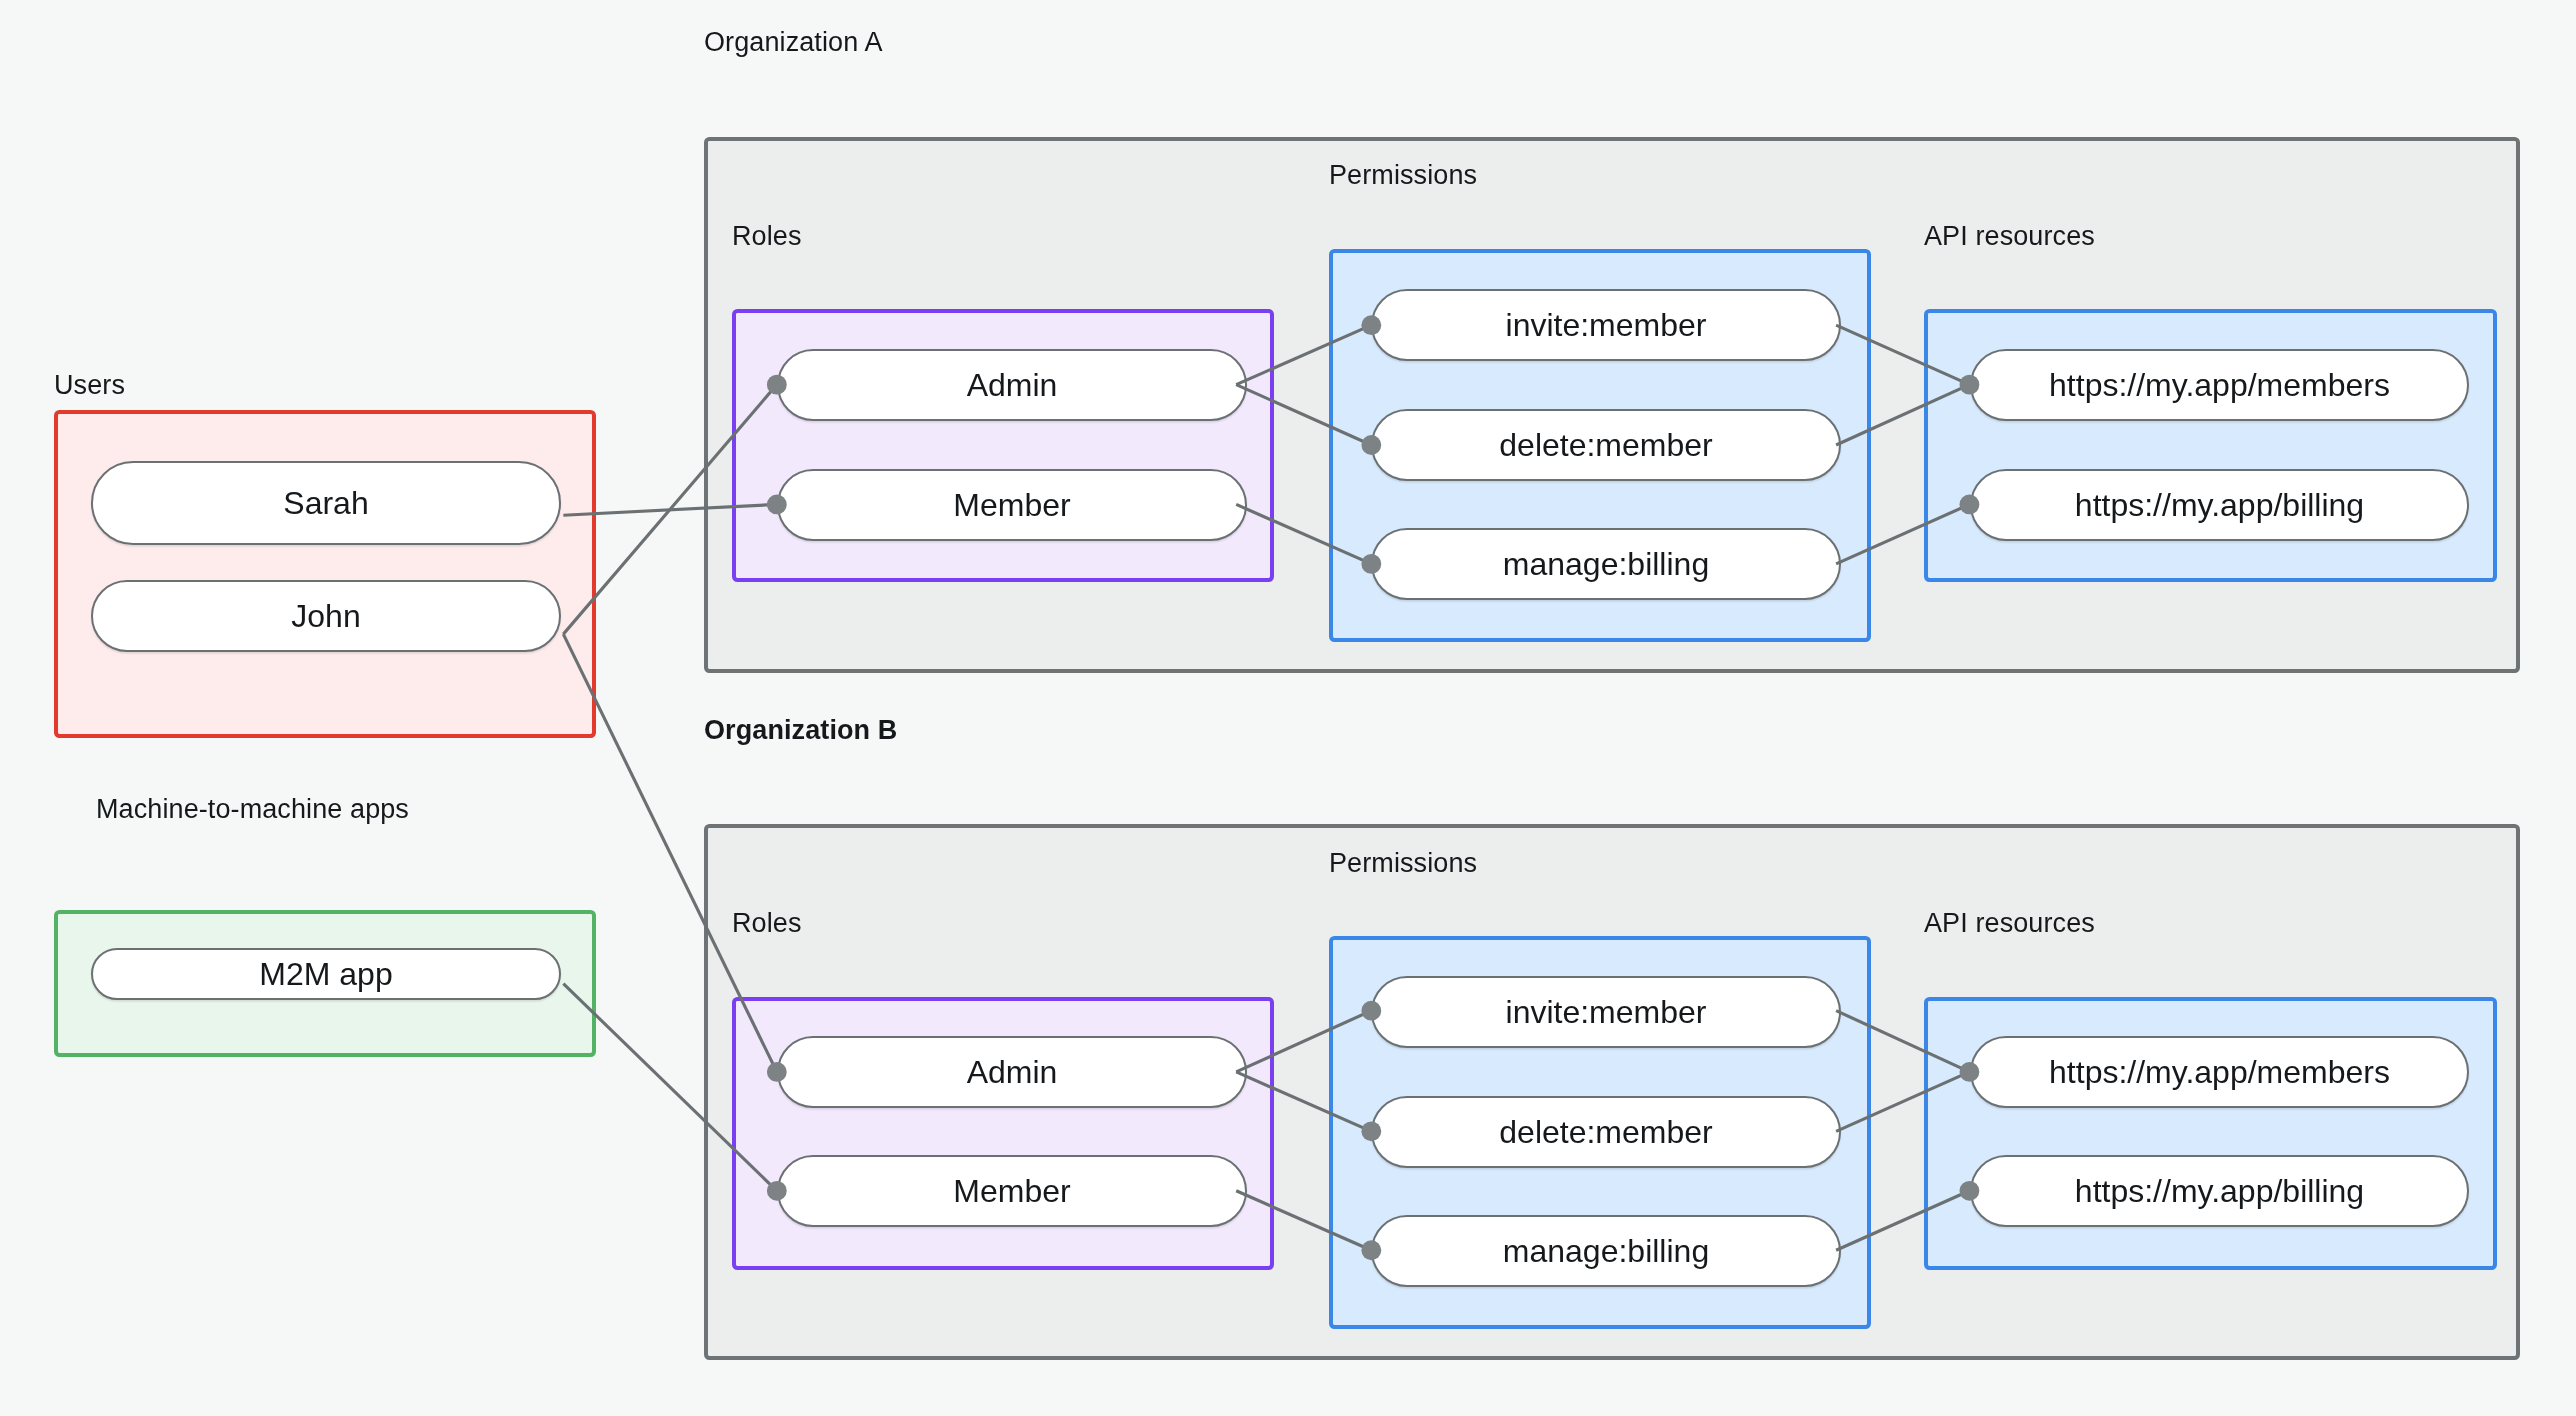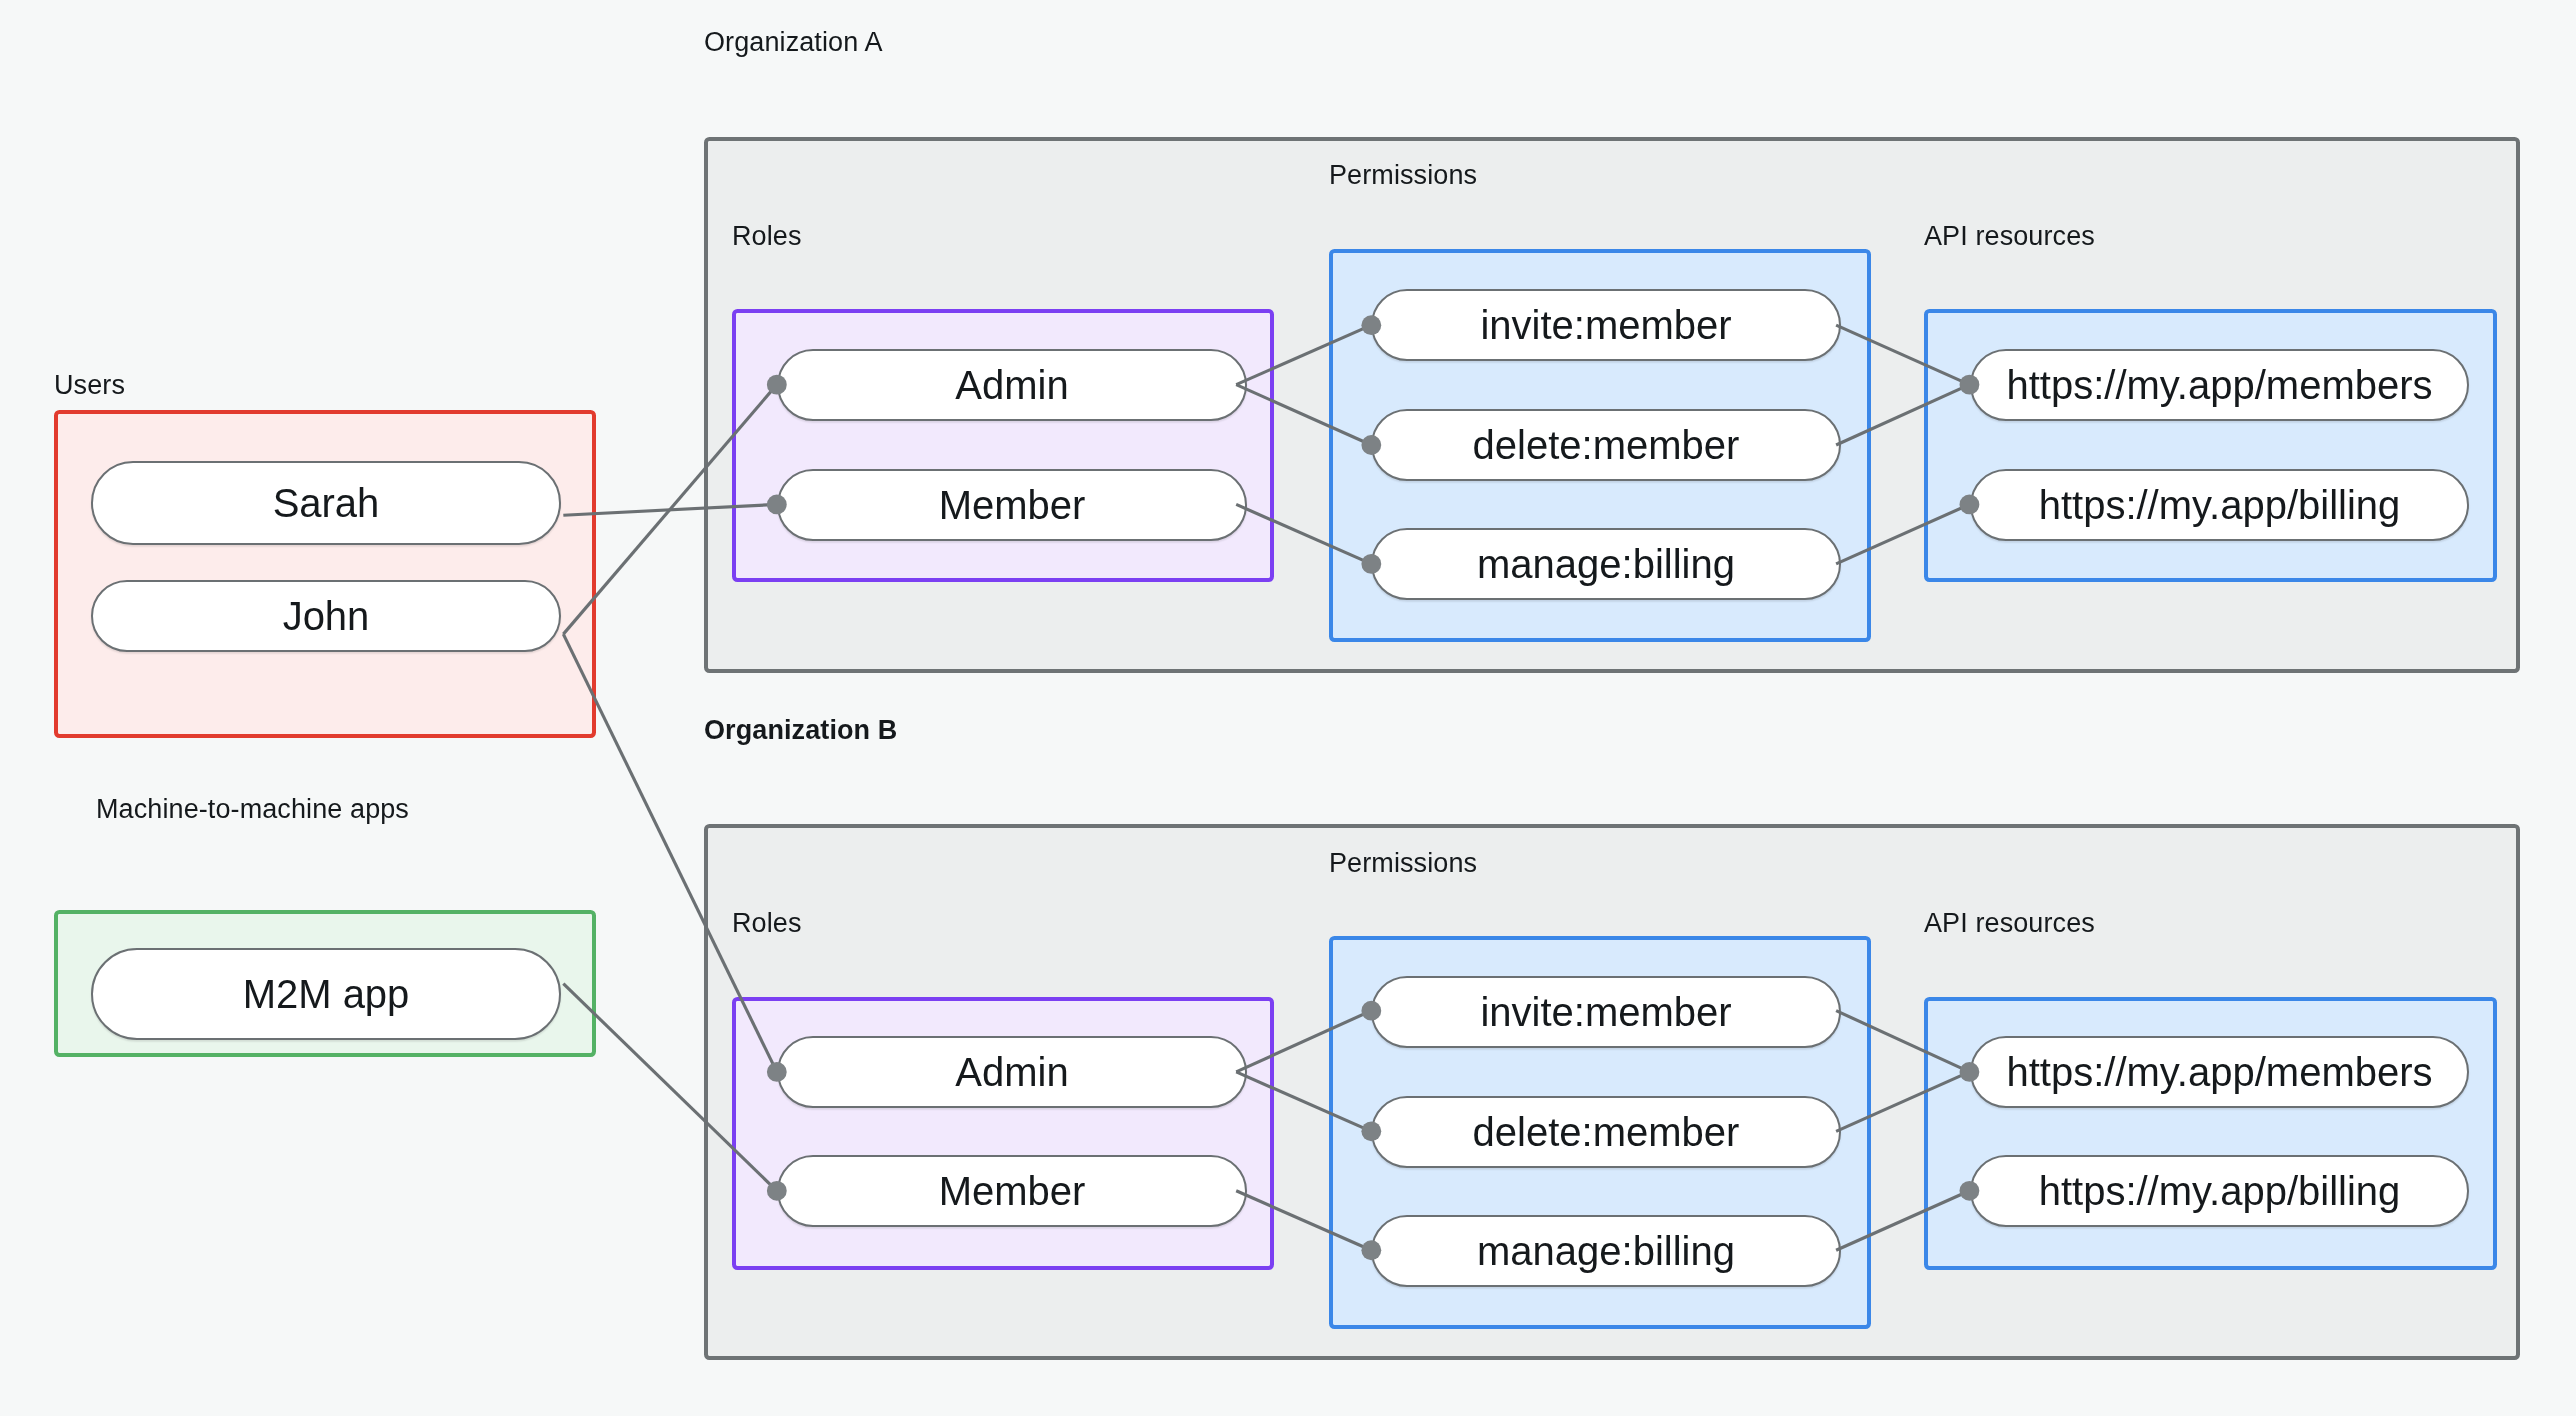--- a/index.html
+++ b/index.html
@@ -66,21 +66,21 @@
   
   .pill {
     position: absolute;
     box-sizing: border-box;
     background: #ffffff;
     border: 2.7px solid #6b7073;
     border-radius: 900px;
     display: flex;
     align-items: center;
     justify-content: center;
-    font-size: 40px;
+    font-size: 32px;
     color: #15191c;
     white-space: nowrap;
     z-index: 4;
     box-shadow: 0 1.8px 1.8px rgba(0,0,0,0.10);
   }
 </style>
 </head>
 <body>
 
 <div id="stage">
@@ -134,21 +134,21 @@
 
   <div class="caption" style="left:54px; top:335px;margin-top:35px;">Users</div>
   <div class="group-box users-box" style="left:54px; top:410px; width:542px; height:328px;">
     
   </div>
   <div class="pill" style="left:91px; top:461px; width:470px; height:84px;">Sarah</div>
   <div class="pill" style="left:91px; top:580px; width:470px; height:72px;">John</div>
 
   <div class="caption" style="left:54px; top:794px;margin-left:42px;">Machine-to-machine apps</div>
   <div class="group-box m2m-box" style="left:54px; top:910px; width:542px; height:147px;"></div>
-  <div class="pill" style="left:91px; top:948px; width:470px; height:92px;">M2M app</div>
+  <div class="pill" style="left:91px; top:948px; width:470px; height:52px;">M2M app</div>
 
   <div class="caption" style="left:704px; top:27px;">Organization A</div>
   <div class="group-box org-box" style="left:704px; top:137px; width:1816px; height:536px;"></div>
 
   <div class="caption" style="left:732px; top:221px;">Roles</div>
   <div class="group-box roles-box" style="left:732px; top:309px; width:542px; height:273px;"></div>
   <div class="pill" style="left:777px; top:349px; width:470px; height:72px;">Admin</div>
   <div class="pill" style="left:777px; top:469px; width:470px; height:72px;">Member</div>
 
   <div class="caption" style="left:1329px; top:160px;">Permissions</div>

